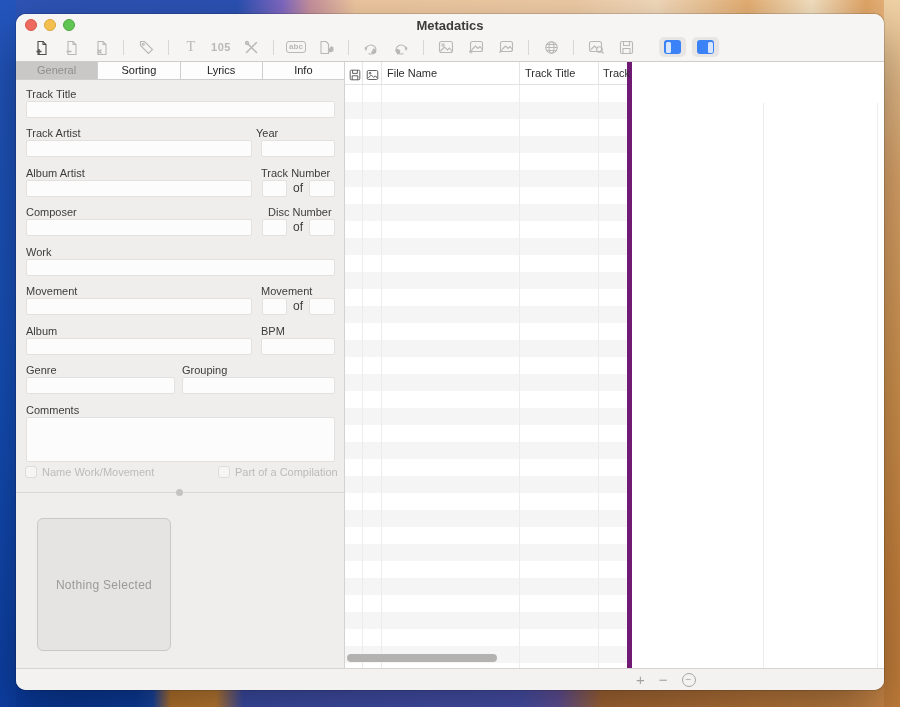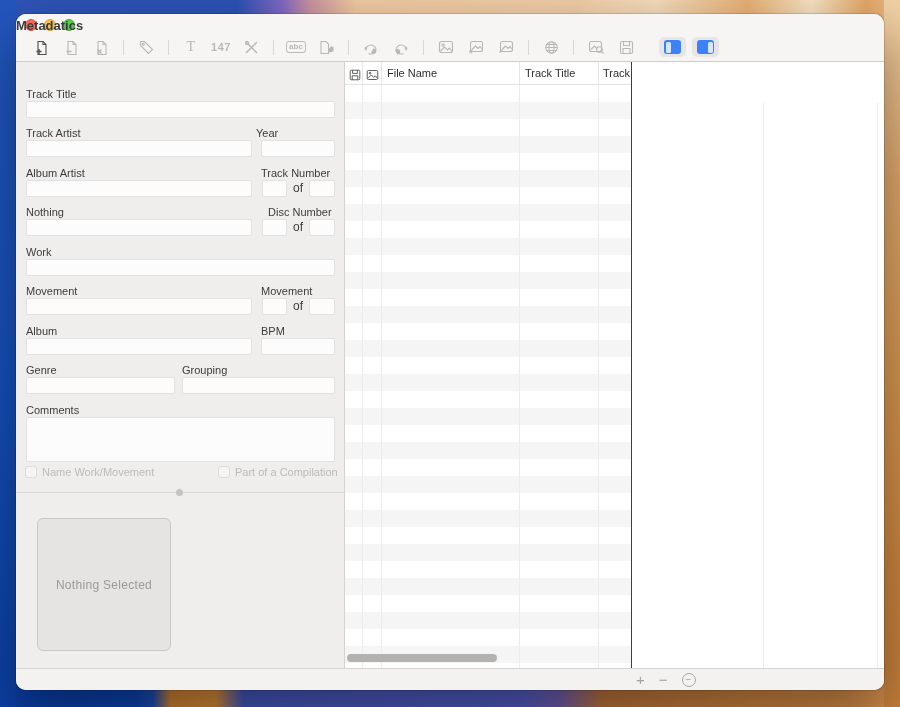--- a/index.html
+++ b/index.html
@@ -23,21 +23,21 @@
     box-shadow:0 22px 55px rgba(0,0,0,.40), 0 0 0 1px rgba(0,0,0,.14); }
 
   
   .chrome { height:48px; background:#f6f5f4; border-bottom:1px solid #cecdcc; position:relative; }
   .titlebar { height:19px; position:relative; }
   .traffic { position:absolute; left:9px; top:5px; display:flex; gap:7px; }
   .tl { width:12px; height:12px; border-radius:50%; }
   .tl.red { background:#ee6a5f; border:1px solid #d65548; }
   .tl.yellow { background:#f5bf4f; border:1px solid #d9a53e; }
   .tl.green { background:#61c554; border:1px solid #4ba73e; }
-  .win-title { position:absolute; left:0; right:0; top:4px; 
+  .win-title { position:absolute; left:0; right:0; top:4px; text-align:center;
     font-size:13px; font-weight:bold; color:#3b3b3b; }
 
   .toolbar { height:28px; display:flex; align-items:center; padding:0 10px; }
   .tb-group { display:flex; align-items:center; }
   .tb-sep { width:1px; height:15px; background:#d8d7d6; margin:0 7px; }
   .tb-btn { width:30px; height:24px; display:flex; align-items:center; justify-content:center;
     color:#b9b8b7; background:none; border:none; }
   .tb-btn svg { stroke:#b9b8b7; fill:none; stroke-width:1.1; }
   .tb-btn .fillpart { fill:#b9b8b7; stroke:none; }
   .tb-btn.enabled { color:#4d4d4d; }
@@ -83,21 +83,21 @@
   .art-area { position:absolute; left:0; right:0; top:412px; bottom:0;
     border-top:1px solid #d9d8d7; background:#efeeed; }
   .split-dot { position:absolute; top:-4px; left:50%; margin-left:-4px; width:7px; height:7px;
     border-radius:50%; background:#c4c3c2; }
   .art-box { position:absolute; left:21px; top:25px; width:134px; height:133px;
     background:#e5e4e3; border:1px solid #c9c8c7; border-radius:6px;
     display:flex; align-items:center; justify-content:center; }
   .art-box span { font-size:12px; color:#9b9a99; letter-spacing:.3px; }
 
   
-  .mid-panel { width:287px; border-right:1px solid #701a75; background:#f9a8d4; position:relative; }
+  .mid-panel { width:287px; border-right:5px solid #701a75; background:#f9a8d4; position:relative; }
   .mid-header { height:23px; background:#fff; border-bottom:1px solid #e3e2e1; position:relative; }
   .mid-header .hic { position:absolute; top:5px; }
   .mid-header .hic svg { stroke:#4a4a4a; fill:none; stroke-width:1.1; }
   .mid-col-label { position:absolute; top:5px; font-size:11px; color:#2e2e2e; white-space:nowrap; }
   .vline { position:absolute; top:0; bottom:0; width:1px; background:#ececeb; }
   .vline.hdr { background:#e6e5e4; }
   .mid-body { position:absolute; left:0; right:0; top:23px; bottom:0;
     background:repeating-linear-gradient(180deg,#ffffff 0px,#ffffff 17px,#f5f5f6 17px,#f5f5f6 34px); }
   .hscroll { position:absolute; left:2px; bottom:6px; width:150px; height:8px;
     border-radius:4px; background:#b3b2b1; }
@@ -172,21 +172,21 @@
               <circle cx="4.3" cy="4.3" r="1"></circle>
           </svg>
         </button>
       </div>
       <span class="tb-sep"></span>
       <div class="tb-group">
         <button class="tb-btn">
           <span class="tb-txt big">T</span>
         </button>
         <button class="tb-btn">
-          <span class="tb-txt">147</span>
+          <span class="tb-txt">105</span>
         </button>
         <button class="tb-btn">
           <svg width="15" height="15" viewBox="0 0 15 15">
             <path d="M2.5 12.5l10-10M2.5 2.5l10 10" stroke-width="1.5" stroke-linecap="round"></path>
             <circle cx="3" cy="3" r="1.6"></circle>
           </svg>
         </button>
       </div>
       <span class="tb-sep"></span>
       <div class="tb-group">
@@ -275,39 +275,45 @@
         <button class="tg-btn">
           <span class="tg-ic right"></span>
         </button>
       </div>
     </div>
   </div>
 
   <div class="content">
 
     <div class="left-panel">
+      <div class="tabs">
+        <div class="tab selected">General</div>
+        <div class="tab">Sorting</div>
+        <div class="tab">Lyrics</div>
+        <div class="tab">Info</div>
+      </div>
 
       <div class="form">
 
         <span class="flabel" style="left:10px;top:8px">Track Title</span>
         <input class="finput" style="left: 10px; top: 21px; width: 309px;">
 
         <span class="flabel" style="left:10px;top:47px">Track Artist</span>
         <input class="finput" style="left: 10px; top: 60px; width: 226px;">
         <span class="flabel" style="left:240px;top:47px">Year</span>
         <input class="finput" style="left: 245px; top: 60px; width: 74px;">
 
         <span class="flabel" style="left:10px;top:87px">Album Artist</span>
         <input class="finput" style="left: 10px; top: 100px; width: 226px;">
         <span class="flabel" style="left:245px;top:87px">Track Number</span>
         <input class="finput" style="left: 246px; top: 100px; width: 25px;">
         <span class="fof" style="left:272px;top:101px">of</span>
         <input class="finput" style="left: 293px; top: 100px; width: 26px;">
 
-        <span class="flabel" style="left:10px;top:126px">Nothing</span>
+        <span class="flabel" style="left:10px;top:126px">Composer</span>
         <input class="finput" style="left: 10px; top: 139px; width: 226px;">
         <span class="flabel" style="left:252px;top:126px">Disc Number</span>
         <input class="finput" style="left: 246px; top: 139px; width: 25px;">
         <span class="fof" style="left:272px;top:140px">of</span>
         <input class="finput" style="left: 293px; top: 139px; width: 26px;">
 
         <span class="flabel" style="left:10px;top:166px">Work</span>
         <input class="finput" style="left: 10px; top: 179px; width: 309px;">
 
         <span class="flabel" style="left:10px;top:205px">Movement</span>

